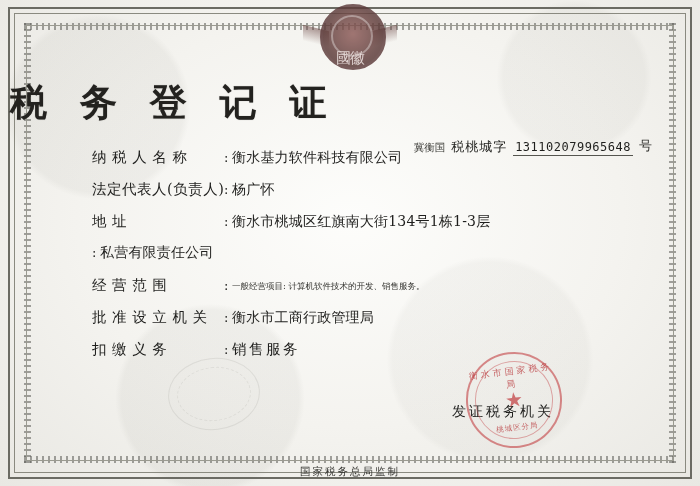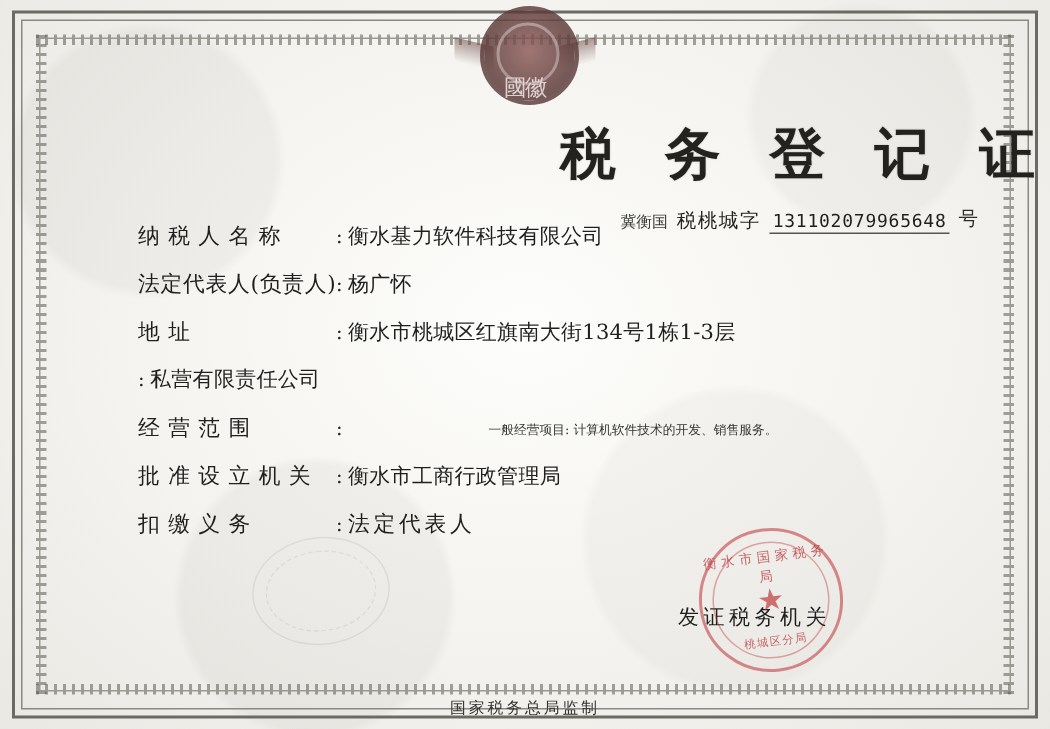--- a/index.html
+++ b/index.html
@@ -118,21 +118,21 @@
     opacity: .55;
   }
   .emblem .wing-l { left: -8px; transform: skewY(14deg); }
   .emblem .wing-r { right: -8px; transform: skewY(-14deg); }
 
   
   .title {
     position: absolute;
     left: 0; right: 0;
     top: 78px;
-    text-align: right;
+    text-align: left;
     font-size: 37px;
     letter-spacing: 10px;
     font-weight: bold;
     color: #23221f;
     text-indent: 10px;
     font-family: "DejaVu Serif", "Liberation Serif", serif;
     text-shadow: 0 0 1px rgba(0,0,0,.35);
   }
 
   
@@ -206,21 +206,20 @@
     font-size: 14px;
     color: #1f1f1d;
     letter-spacing: .2px;
   }
   .field-value.small {
     font-size: 8.5px;
     color: #33332f;
     letter-spacing: 0;
     position: relative;
     top: -1px;
-    text-align: center;
   }
   .field-value.wide {
     font-size: 14.5px;
     letter-spacing: 2.5px;
   }
 
   
   .date-line {
     position: absolute;
     left: 392px;
@@ -379,21 +378,21 @@
 
     <div class="field">
       <span class="field-label spread">批 准 设 立 机 关</span>
       <span class="field-sep">:</span>
       <span class="field-value">衡水市工商行政管理局</span>
     </div>
 
     <div class="field">
       <span class="field-label spread">扣 缴 义 务</span>
       <span class="field-sep">:</span>
-      <span class="field-value wide">法定代表人</span>
+      <span class="field-value wide">销售服务</span>
     </div>
 
   </div>
 
   <div class="watermark"></div>
 
   <div class="issuer">发证税务机关</div>
 
   <div class="seal">
     <div class="seal-inner"></div>

